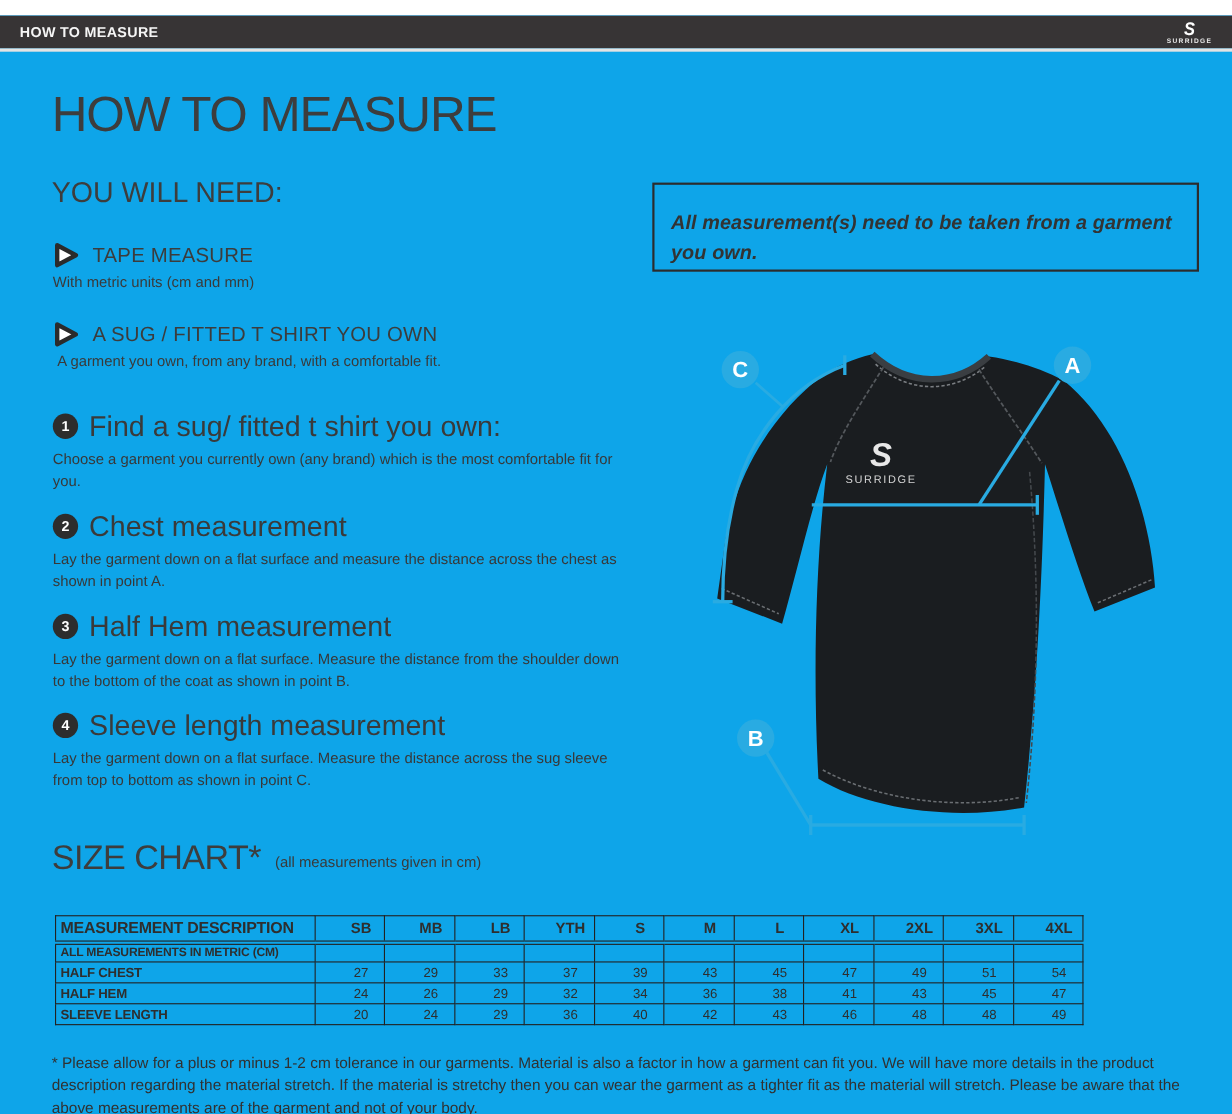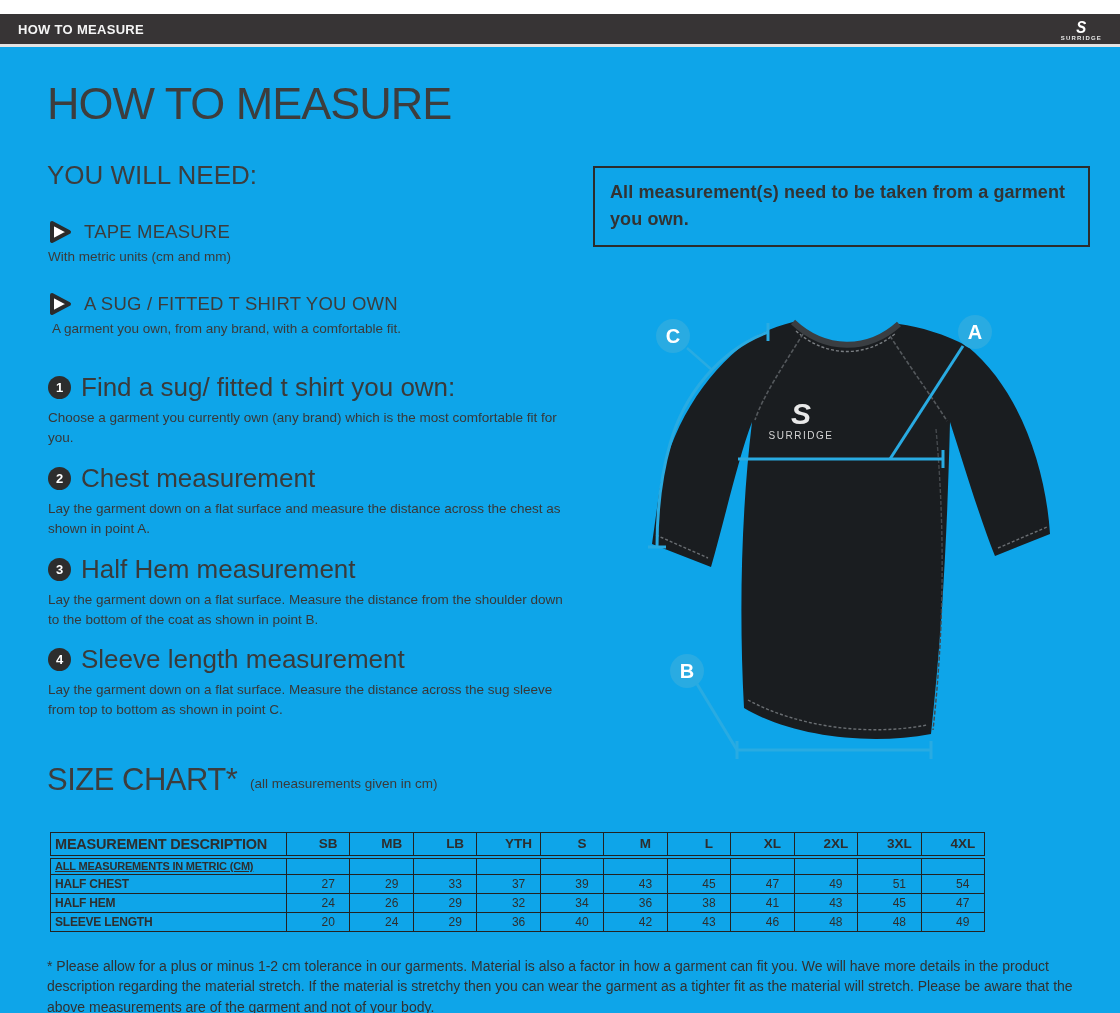--- a/index.html
+++ b/index.html
@@ -19,21 +19,21 @@
   .h1 { position:absolute; left:47px; top:64px; font-size:45px; color:#3d3d3d; letter-spacing:-1px; }
   .h2-need { position:absolute; left:47px; top:146px; font-size:26px; color:#3d3d3d; }
 
   .need-item { position:absolute; left:48px; width:540px; }
   .need-head { display:flex; align-items:center; gap:12px; }
   .need-title { font-size:18.5px; color:#3c3c3c; letter-spacing:.2px; }
   .need-desc { font-size:13.5px; color:#3a3a3a; margin-top:5px; }
   .tri-icon { width:24px; height:24px; flex:0 0 24px; }
 
   .callout { position:absolute; left:593px; top:152px; width:497px; height:81px;
-             border:2.5px solid #2c2c2c; padding:11px 15px; }
+             border:2.5px solid #2c2c2c; padding:21px 15px;font-style:italic; }
   .callout-text { font-size:18px; font-weight:bold; color:#333333; line-height:1.5; letter-spacing:.1px; }
 
   .step { position:absolute; left:48px; width:540px; }
   .step-head { display:flex; align-items:center; gap:10px; }
   .step-num { width:23px; height:23px; flex:0 0 23px; border-radius:50%; background:#2d2d2d; color:#ffffff;
               font-size:13px; font-weight:bold; display:flex; align-items:center; justify-content:center; }
   .step-title { font-size:26px; color:#3a3a3a; }
   .step-desc { font-size:13.5px; color:#383838; line-height:1.5; margin-top:5px; width:518px; }
 
   .shirt-figure { position:absolute; left:600px; top:270px; width:490px; height:500px; }
@@ -43,21 +43,21 @@
 
   table.size-table { position:absolute; left:50px; top:818px; width:935px; border-collapse:collapse;
                      table-layout:fixed; }
   table.size-table th, table.size-table td { border:1.5px solid #222222; color:#2e2e2e; overflow:hidden; white-space:nowrap;padding-left:20px; }
   table.size-table col.desc-col { width:236px; }
   table.size-table th { font-size:13.5px; font-weight:bold; height:24px; text-align:center; }
   table.size-table th.desc-th { text-align:left; padding-left:4px; font-size:14.5px; letter-spacing:-.2px; }
   table.size-table tr.head-row th { border-bottom:4px double #222222; }
   table.size-table td { font-size:12px; height:19px; text-align:center; }
   table.size-table td.row-label { text-align:left; padding-left:4px; font-size:12px; font-weight:bold; letter-spacing:-.2px; }
-  table.size-table tr.metric-row td.row-label { font-size:11px;text-decoration:underline; }
+  table.size-table tr.metric-row td.row-label { font-size:11px; }
   table.size-table tr.metric-row td { height:18px; }
 
   .footnote { position:absolute; left:47px; top:942px; width:1045px; font-size:14px; color:#313131; line-height:1.45; }
   .bottom-strip { position:absolute; left:0; bottom:0; width:1120px; height:7px; background:#f1f0f1; }
 </style>
 </head>
 <body>
 
 <div class="page">
 

